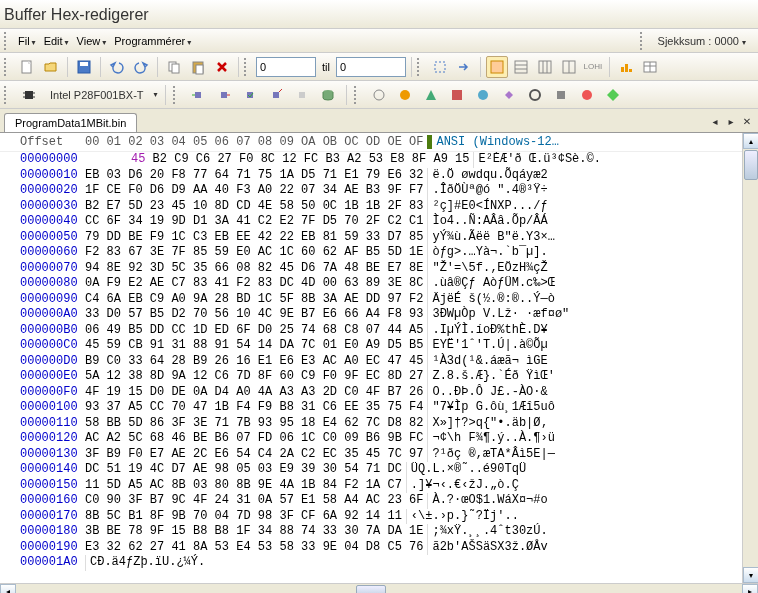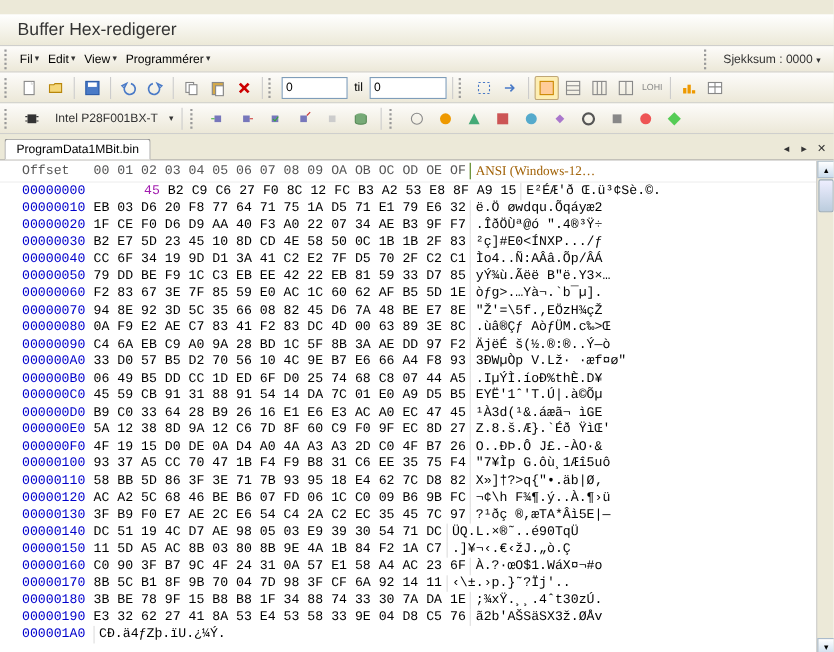--- a/index.html
+++ b/index.html
@@ -1,41 +1,41 @@
 <!DOCTYPE html>
 <html><head>
 <meta charset="utf-8">
 <style>
 * { margin: 0; padding: 0; box-sizing: border-box; }
 body { font-family: Tahoma, Arial, sans-serif; font-size: 11px; background: #ece9d8; width: 758px; height: 593px; overflow: hidden; }
-.titlebar { background: linear-gradient(#fff, #ece9d8); padding: 6px 16px 4px; font-size: 16px; color: #333; border-bottom: 1px solid #ccc; margin-top: 13px; }
+.titlebar { background: linear-gradient(#fff, #ece9d8); padding: 6px 4px 4px; font-size: 16px; color: #333; border-bottom: 1px solid #ccc; }
 .menubar { display: flex; align-items: center; background: linear-gradient(#fdfcfa, #ece8d8); border-bottom: 1px solid #ccc; padding: 2px 4px; height: 24px; }
 .menu-handle { width: 6px; height: 18px; border-left: 2px dotted #999; margin-right: 4px; cursor: move; }
-.menu-item { padding: 3px 4px; cursor: pointer; display: flex; align-items: flex-start; gap: 2px; }
+.menu-item { padding: 3px 4px; cursor: pointer; display: flex; align-items: flex-end; gap: 2px; }
 .dropdown-arrow { font-size: 8px; color: #333; }
 .spacer { flex: 1; }
 .checksum { padding: 3px 8px; color: #333; }
 .toolbar { display: flex; align-items: center; background: linear-gradient(#fdfcfa, #ece8d8); border-bottom: 1px solid #ccc; padding: 2px 4px; height: 28px; gap: 2px; }
 .tb-sep { width: 1px; height: 20px; background: #ccc; margin: 0 3px; }
 .tb-btn { width: 22px; height: 22px; display: flex; align-items: center; justify-content: center; cursor: pointer; border-radius: 2px; }
 .tb-btn.active { background: #fdeeb3; border: 1px solid #c0a776; }
 .input-num { width: 60px; height: 20px; border: 1px solid #7f9db9; padding: 1px 3px; font-size: 11px; background: #fff; }
 .input-num.wide { width: 70px; }
 .til-label { padding: 0 4px; }
 .device-bar { display: flex; align-items: center; background: linear-gradient(#fdfcfa, #ece8d8); border-bottom: 1px solid #ccc; padding: 2px 4px; height: 28px; gap: 4px; }
 .device-name { padding: 0 6px; font-size: 11px; color: #333; }
 .tabbar { display: flex; align-items: center; background: #ece9d8; padding: 2px 4px 0; height: 24px; border-bottom: 1px solid #999; position: relative; }
 .tab { background: #fff; border: 1px solid #999; border-bottom: none; padding: 3px 10px; border-radius: 3px 3px 0 0; font-size: 11px; cursor: pointer; position: relative; top: 1px; text-align: right; }
 .tab-controls { position: absolute; right: 4px; display: flex; gap: 2px; }
 .tab-ctrl { width: 14px; height: 14px; cursor: pointer; font-size: 10px; display: flex; align-items: center; justify-content: center; color: #333; }
 .hex-area { background: #fff; height: 450px; overflow: hidden; position: relative; display: flex; flex-direction: column; }
 .hex-header { display: flex; font-family: 'Courier New', monospace; font-size: 12px; background: #fff; border-bottom: 1px solid #eee; padding: 2px 0; flex-shrink: 0; }
 .hex-header .offset-h { width: 85px; padding-left: 20px; color: #555; }
 .hex-header .bytes-h { color: #555; letter-spacing: 0; padding-right: 4px; }
-.hex-header .ansi-h { color: #a16207; padding-left: 4px; border-left: 1px solid #4d7c0f; font-family: Liberation Serif, serif; }
+.hex-header .ansi-h { color: #0369a1; padding-left: 4px; border-left: 5px solid #4d7c0f; }
 .hex-body { font-family: 'Courier New', monospace; font-size: 12px; overflow: hidden; flex: 1; }
 .hex-row { display: flex; padding: 0; line-height: 15.5px; white-space: pre; }
 .hex-row .offset { width: 85px; padding-left: 20px; color: #0000cc; cursor: pointer; }
 .hex-row .bytes { color: #000; padding-right: 4px; }
 .hex-row .ansi { color: #000; padding-left: 4px; border-left: 1px solid #ddd; }
 .byte.sel { color: #a21caf; margin-left: 46px; }
 .scrollbar-v { position: absolute; right: 0; top: 0; width: 16px; height: 100%; background: #ece9d8; border-left: 1px solid #ccc; }
 .sb-btn { width: 16px; height: 16px; background: linear-gradient(#fff, #cde); border: 1px solid #abc; font-size: 8px; display: flex; align-items: center; justify-content: center; cursor: pointer; }
 .sb-thumb { width: 14px; height: 30px; margin: 1px; background: linear-gradient(#eef, #bcd); border: 1px solid #9ab; border-radius: 2px; cursor: pointer; }
 .scrollbar-h { height: 16px; background: #ece9d8; border-top: 1px solid #ccc; display: flex; align-items: center; }

